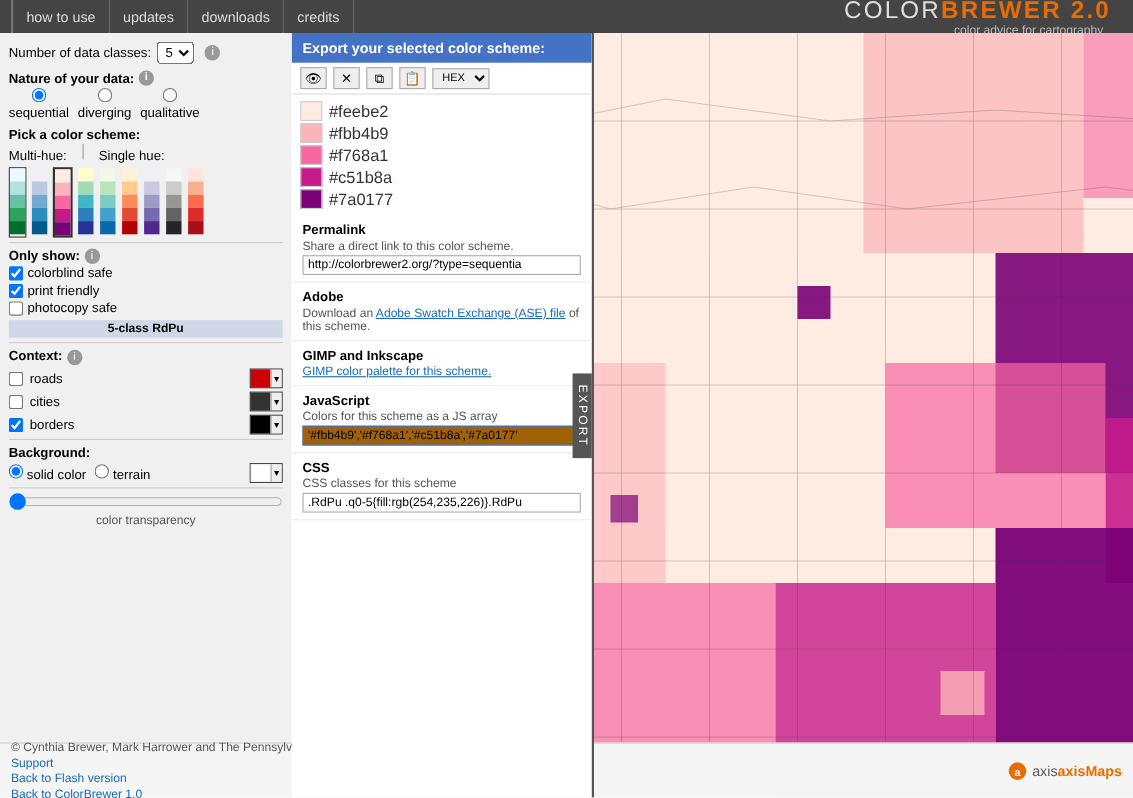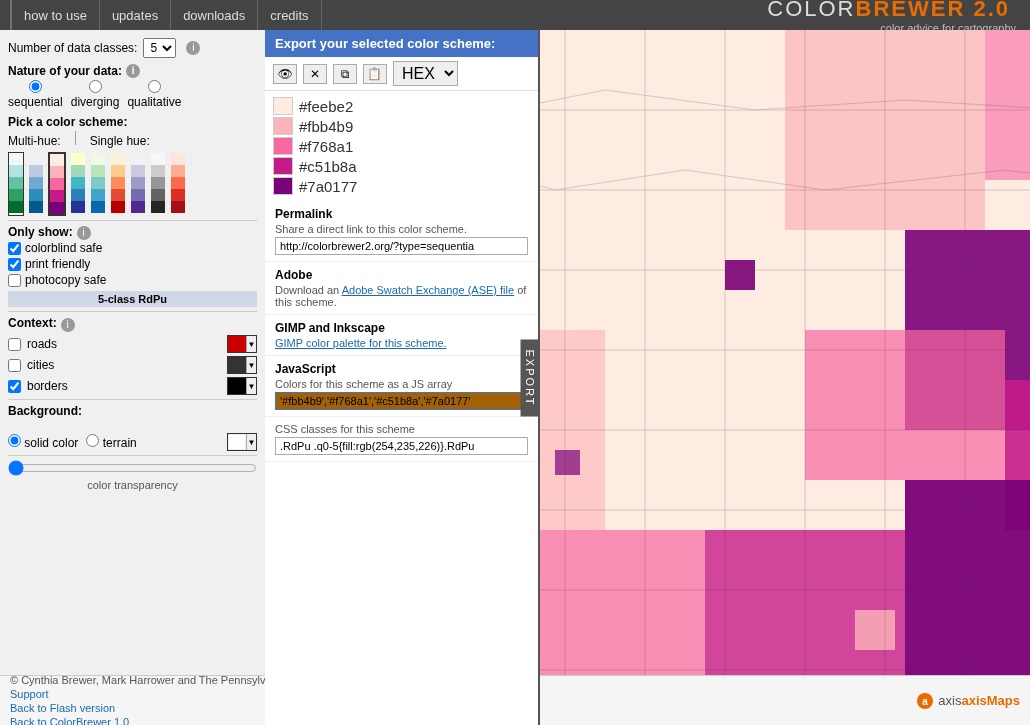--- a/index.html
+++ b/index.html
@@ -175,21 +175,21 @@
       background: #eee;
       cursor: pointer;
       display: flex;
       align-items: center;
       justify-content: center;
       font-size: 12px;
     }
     .format-select {
       border: 1px solid #aaa;
       padding: 2px 4px;
-      font-size: 16px;
+      font-size: 10px;
     }
 
     
     .export-swatches {
       display: flex;
       flex-direction: column;
       padding: 6px 8px;
       gap: 2px;
     }
     .export-swatch-row {
@@ -300,21 +300,21 @@
 <div id="top-nav">
   <a class="nav-link">how to use</a>
   <a class="nav-link">updates</a>
   <a class="nav-link">downloads</a>
   <a class="nav-link">credits</a>
   <div class="nav-spacer"></div>
   <div class="brand-container">
     <div class="brand">
       <span style="color:#ddd;font-weight:normal">COLOR</span><span style="color:#e86c00;font-weight:bold">BREWER</span> <span style="color:#e86c00">2.0</span>
     </div>
-    <div style="font-size:11px;color:#bbb;margin-right:4px">color advice for cartography</div>
+    <div style="font-size:11px;color:#bbb;margin-right:17px">color advice for cartography</div>
   </div>
 </div>
 
 <div id="main">
 
   <div id="left-column">
     <div id="left-top">
 
       <div class="classes-row">
         <span>Number of data classes:</span>
@@ -486,21 +486,21 @@
               <div style="background:#eee;border-left:1px solid #aaa;width:10px;display:flex;align-items:center;justify-content:center;font-size:8px">▼</div>
             </div>
           </div>
         </div>
       </div>
 
       <div class="divider"></div>
 
       <div>
         <div class="section-title">Background:</div>
-        <div style="display:flex;align-items:center;gap:8px;margin-top:15px">
+        <div style="display:flex;align-items:center;gap:8px;margin-top:3px">
           <label><input type="radio" name="bg" checked="" style=""> <span>solid color</span></label>
           <label><input type="radio" name="bg" style=""> <span>terrain</span></label>
           <div style="display:flex;align-items:stretch;border:1px solid #333;cursor:pointer;margin-left:auto">
             <div style="width:18px;height:16px;background:#fff;border:1px solid #eee"></div>
             <div style="background:#eee;border-left:1px solid #aaa;width:10px;display:flex;align-items:center;justify-content:center;font-size:8px">▼</div>
           </div>
         </div>
       </div>
 
       <div class="divider"></div>
@@ -572,20 +572,21 @@
         </div>
       </div>
 
       <div class="export-section">
         <div class="export-section-title">JavaScript</div>
         <div class="export-section-desc">Colors for this scheme as a JS array</div>
         <input class="export-input highlighted" type="text" value="'#fbb4b9','#f768a1','#c51b8a','#7a0177'" style="">
       </div>
 
       <div class="export-section">
+        <div class="export-section-title">CSS</div>
         <div class="export-section-desc">CSS classes for this scheme</div>
         <input class="export-input" type="text" value=".RdPu .q0-5{fill:rgb(254,235,226)}.RdPu" style="">
       </div>
 
       <div style="position:absolute;right:-30px;top:50%;transform:translateY(-50%) rotate(90deg);background:#555;color:white;font-size:11px;padding:3px 10px;letter-spacing:2px;white-space:nowrap;z-index:20">EXPORT</div>
     </div>
 
     <div id="map-area">
       <svg id="map-svg" viewBox="0 0 760 695" preserveAspectRatio="xMidYMid slice">
         <defs>

